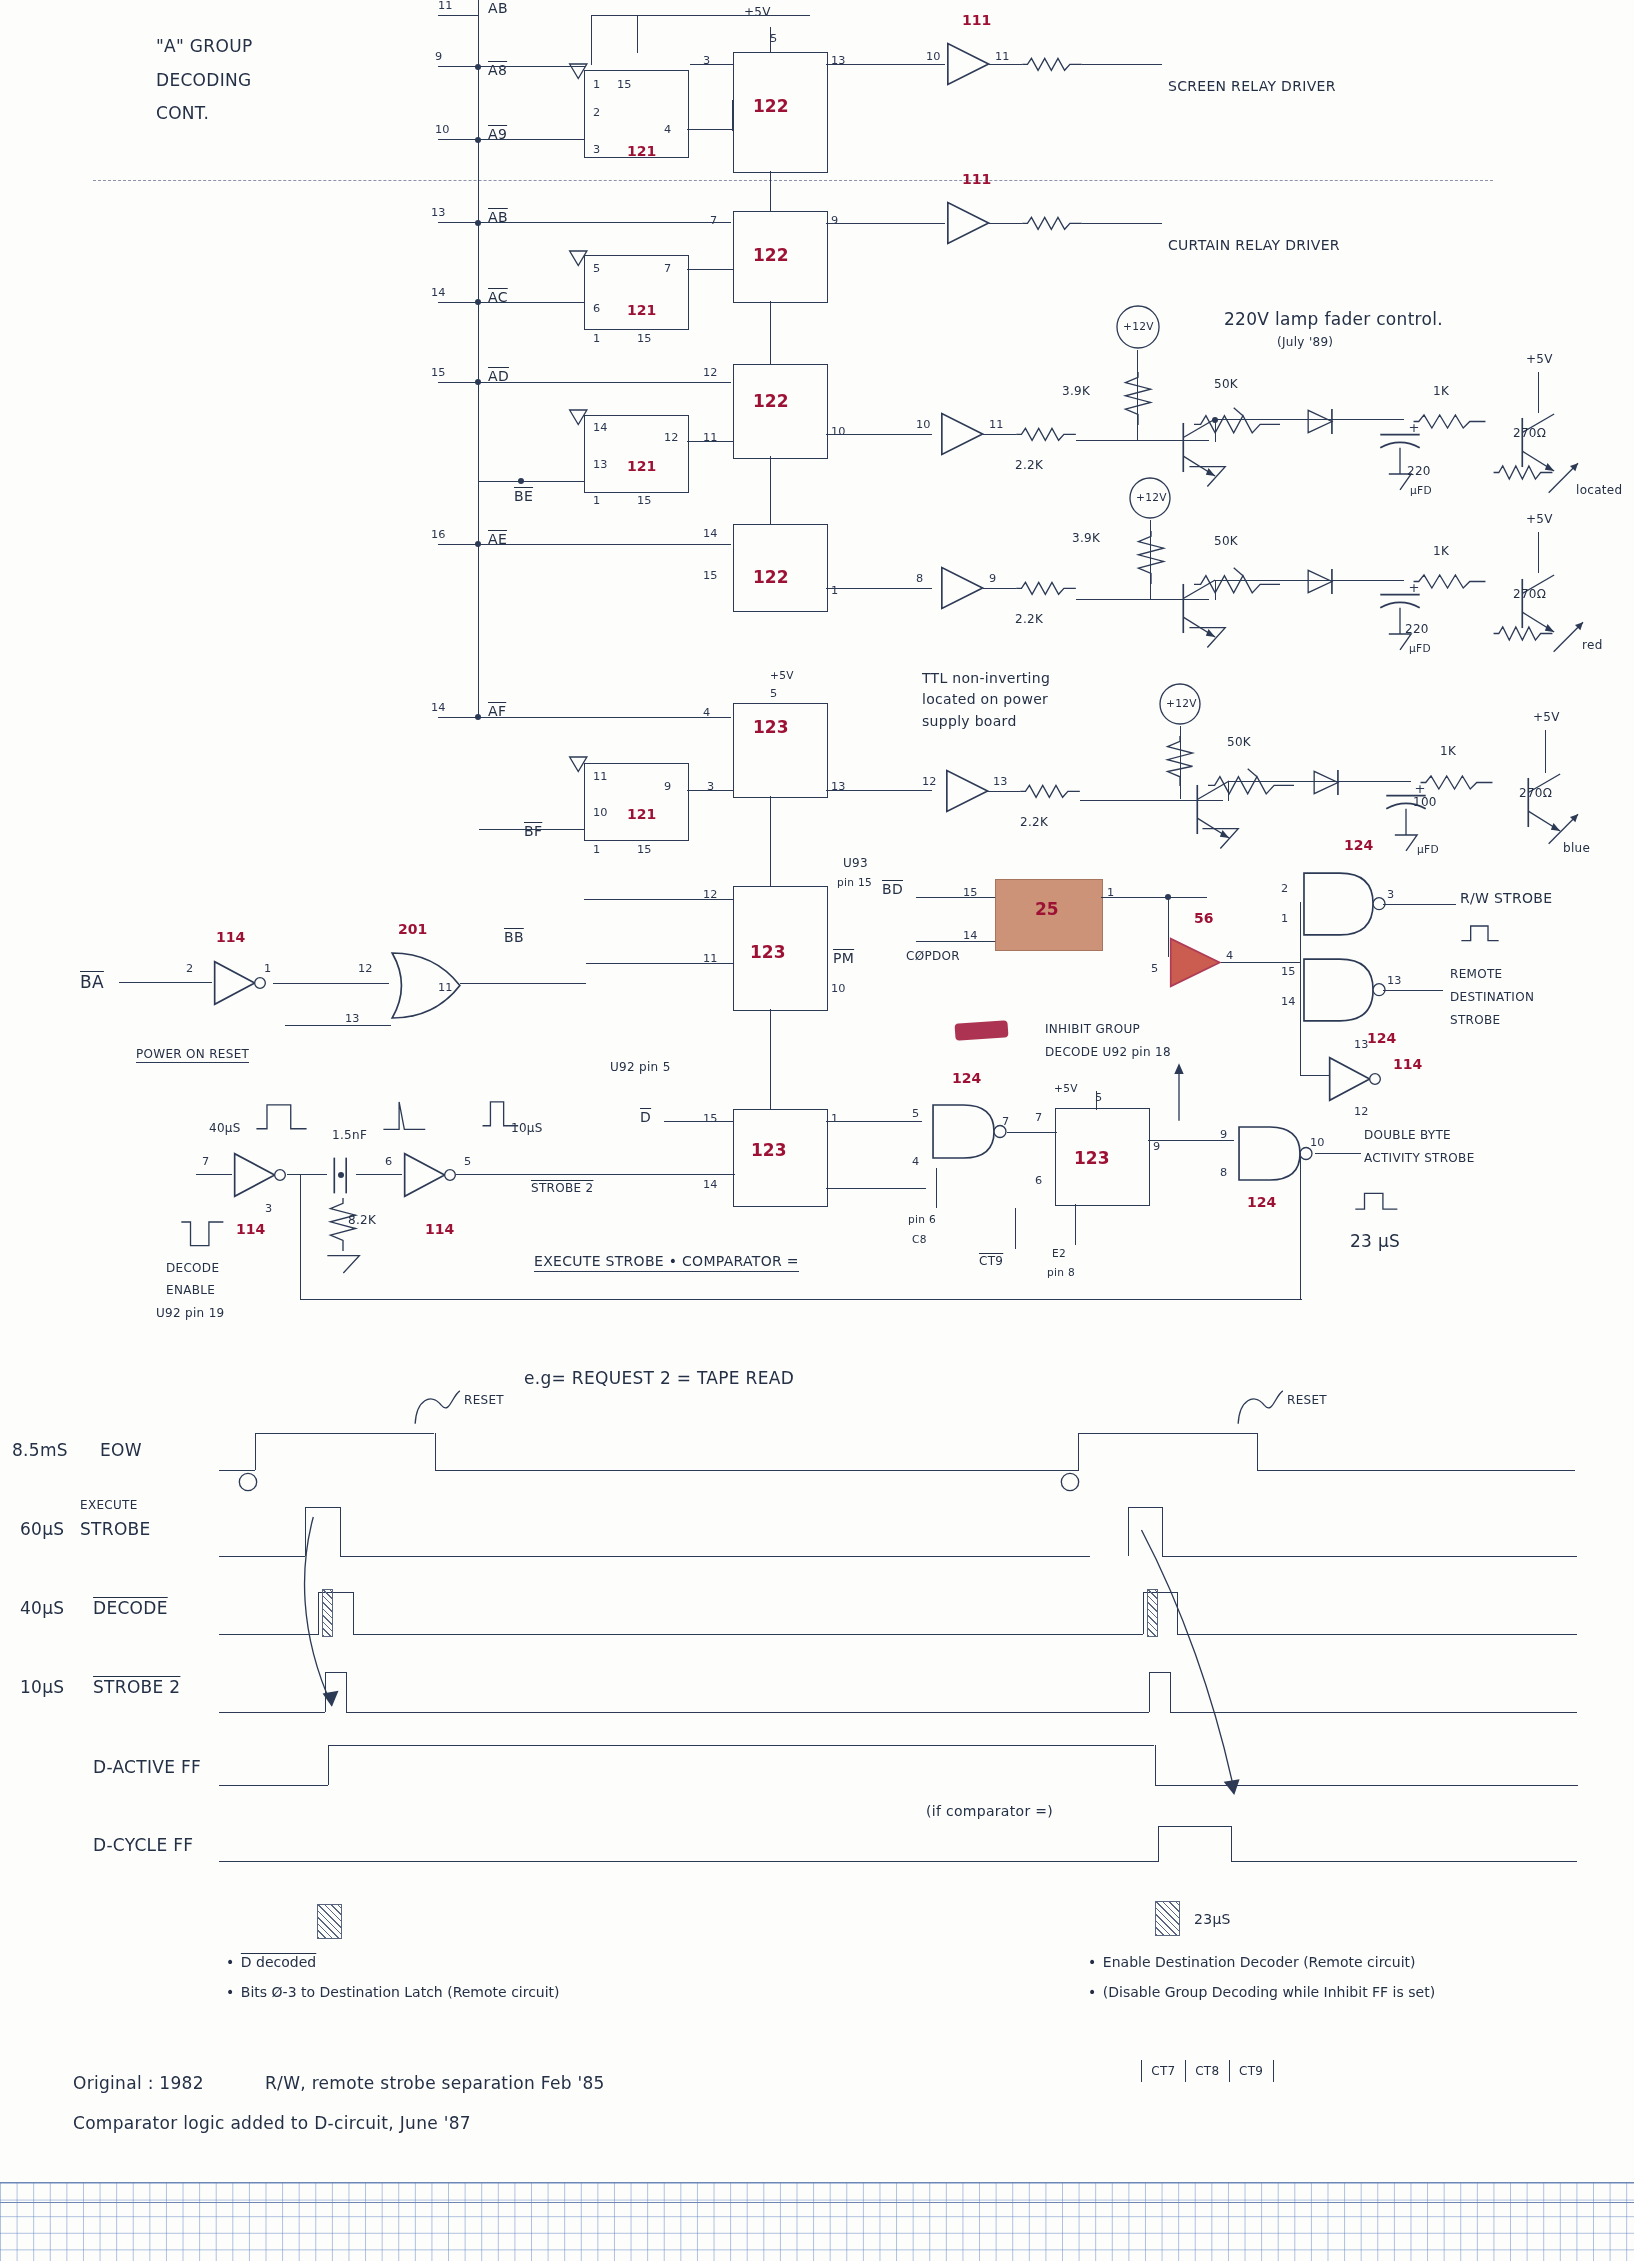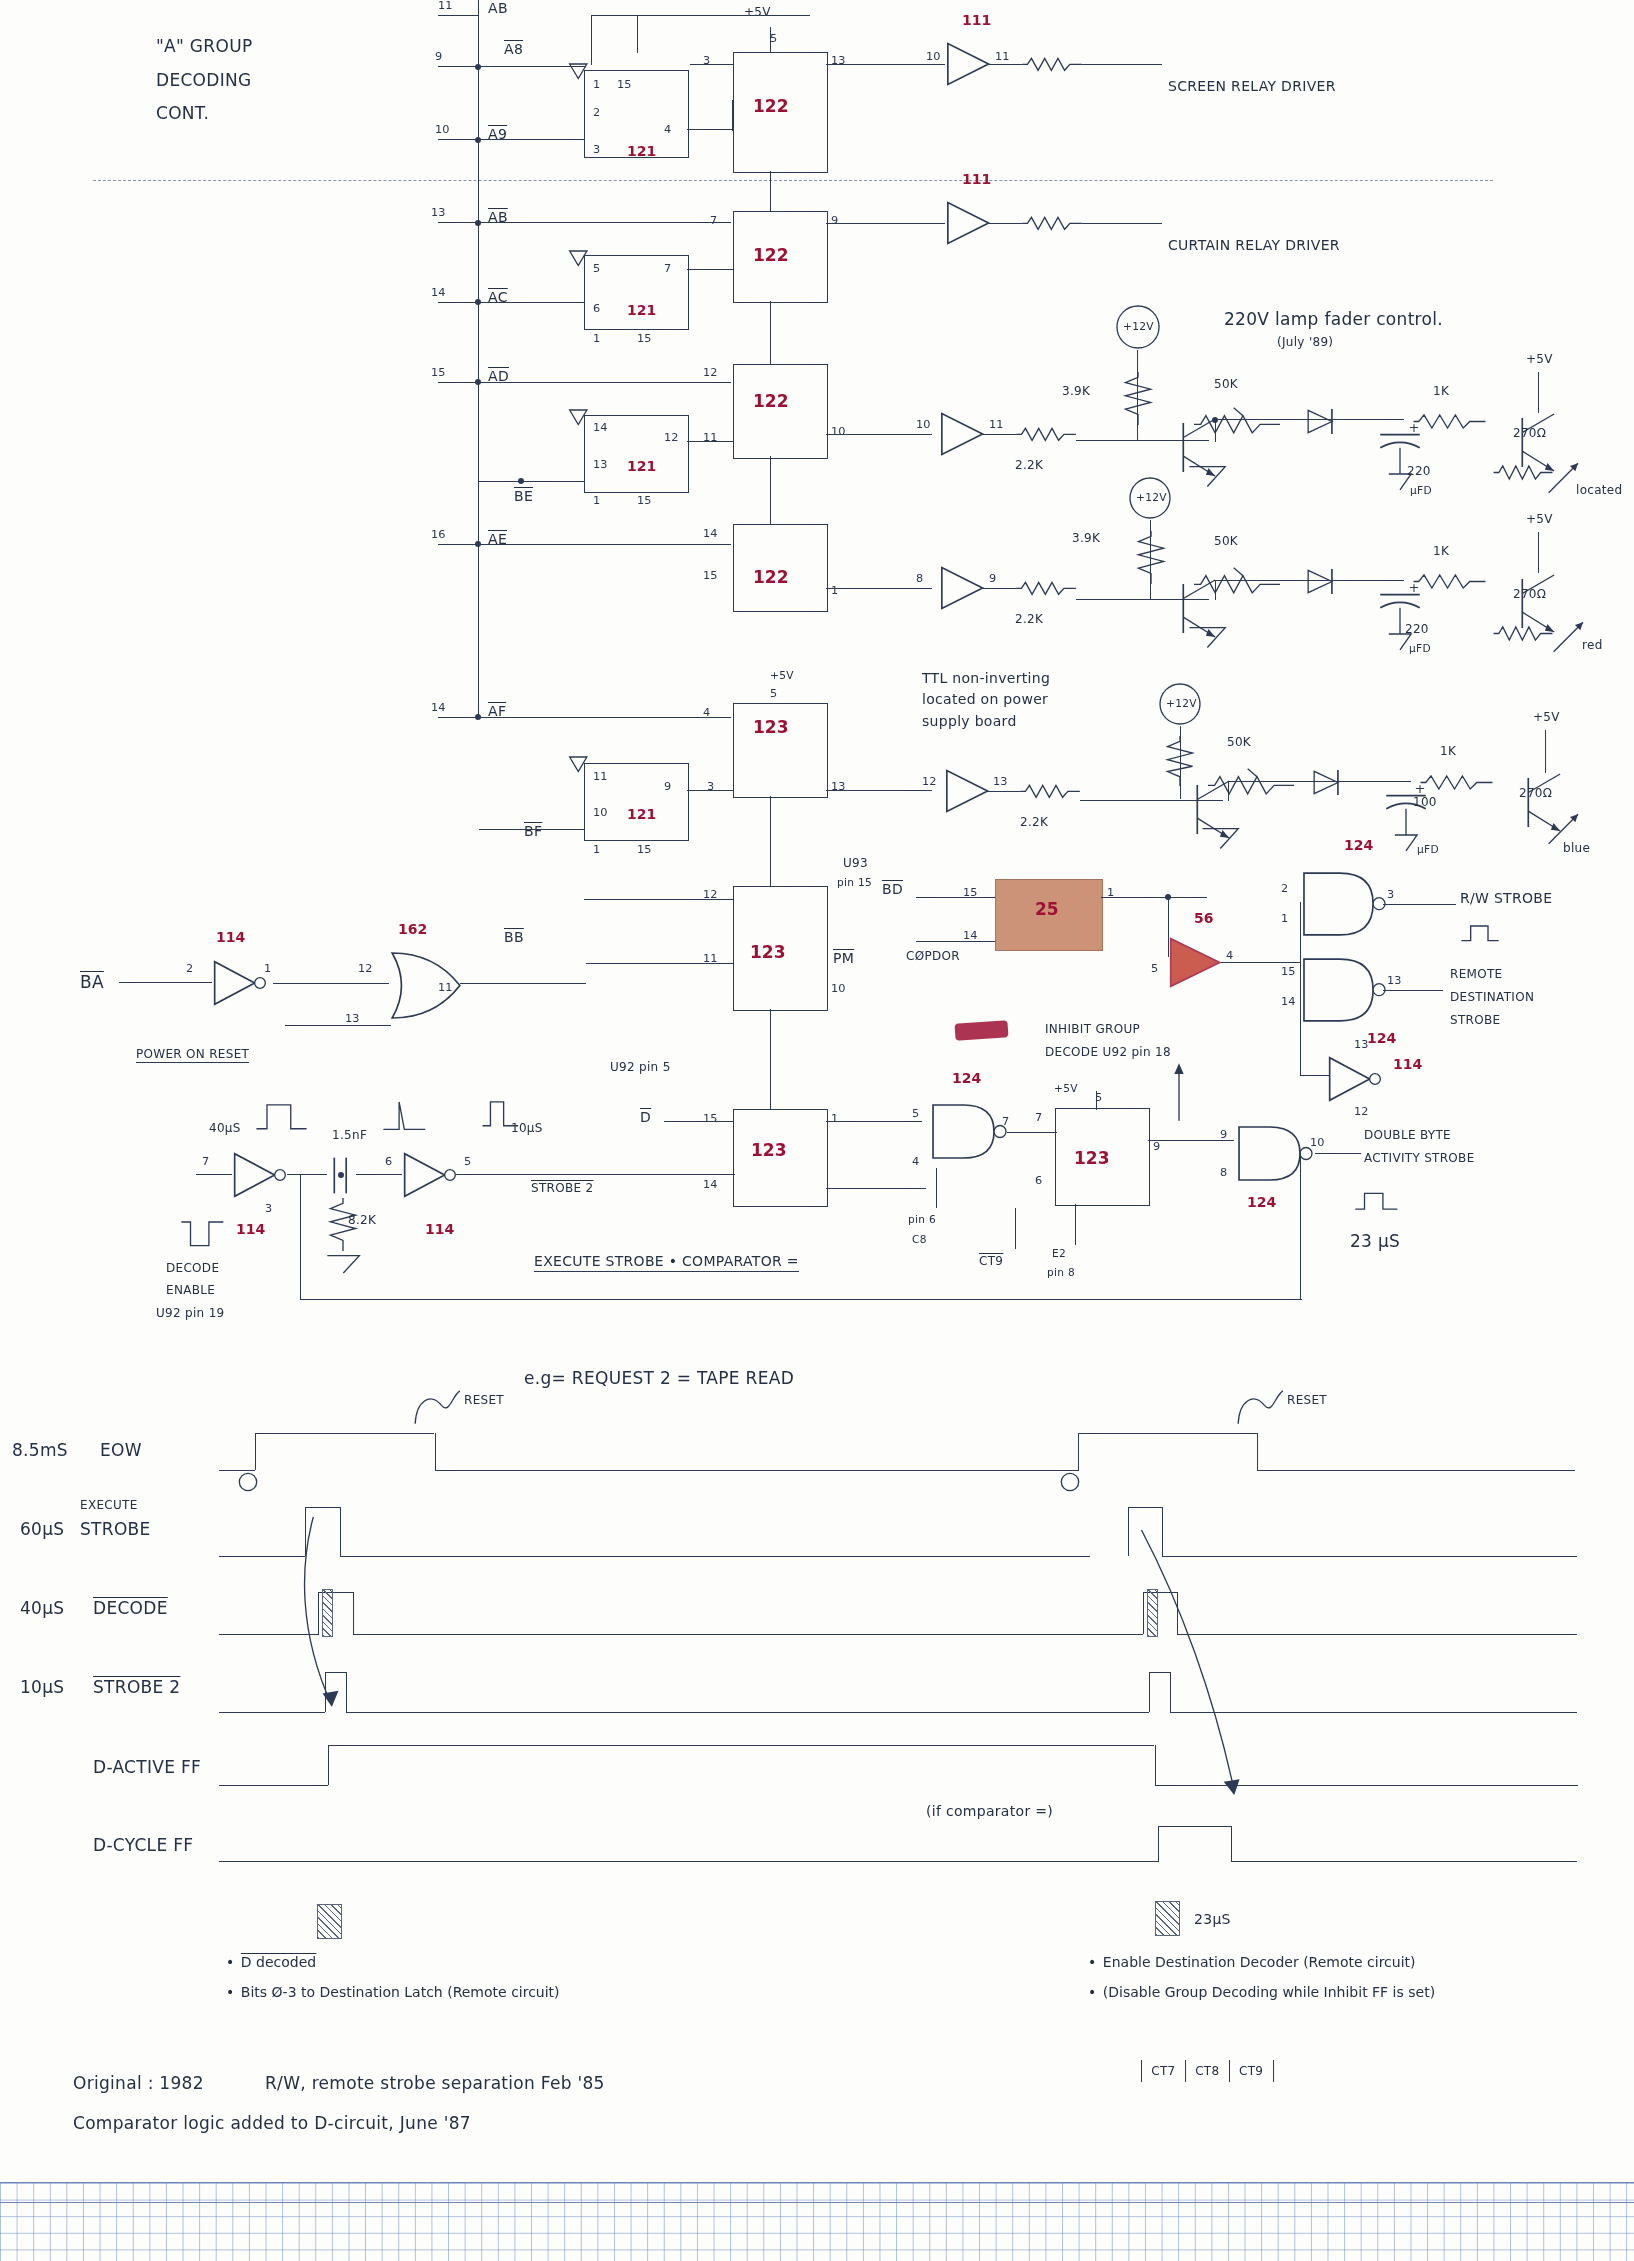--- a/index.html
+++ b/index.html
@@ -66,21 +66,21 @@
   <div class="dash" style="left:93px;top:180px;width:1400px;"></div>
 
   <div class="v" style="left:478px;top:0px;height:717px;"></div>
 
   <div class="h" style="left:438px;top:14.6px;width:41px;"></div>
   <div class="abs pin" style="left:438px;top:-1.3px;">11</div>
   <div class="abs hand ovl" style="left:488px;top:0px;">AB</div>
 
   <div class="h" style="left:438px;top:66px;width:41px;"></div>
   <div class="abs pin" style="left:435px;top:50px;">9</div>
-  <div class="abs hand ovl" style="left:488px;top:41px;margin-left:16px;">A8</div>
+  <div class="abs hand ovl" style="left:488px;top:62px;">A8</div>
   <div class="dot" style="left:475px;top:64px;"></div>
 
   <div class="h" style="left:438px;top:139px;width:41px;"></div>
   <div class="abs pin" style="left:435px;top:123px;">10</div>
   <div class="abs hand ovl" style="left:488px;top:126px;">A9</div>
   <div class="dot" style="left:475px;top:137px;"></div>
 
   <div class="h" style="left:438px;top:222px;width:41px;"></div>
   <div class="abs pin" style="left:431px;top:206px;">13</div>
   <div class="abs hand ovl" style="left:488px;top:209px;">AB</div>
@@ -475,21 +475,21 @@
     <circle cx="72" cy="36" r="8" fill="#fdfdfb" stroke="#2c3a55" stroke-width="2"></circle>
   </svg>
   <div class="abs red sm" style="left:216px;top:929px;">114</div>
   <div class="abs pin" style="left:264px;top:962px;">1</div>
   <div class="h" style="left:273px;top:983px;width:116px;"></div>
 
   <div class="abs pin" style="left:358px;top:962px;">12</div>
   <svg class="gate" style="left:388px;top:949px;width:80px;height:73px;" viewBox="0 0 120 110" width="80" height="73">
     <path d="M6,6 Q34,55 6,104 Q70,104 108,55 Q70,6 6,6 Z" fill="none" stroke="#2c3a55" stroke-width="2.5"></path>
   </svg>
-  <div class="abs red sm" style="left:398px;top:921px;">162</div>
+  <div class="abs red sm" style="left:398px;top:921px;">201</div>
   <div class="abs pin" style="left:438px;top:981px;">11</div>
   <div class="abs pin" style="left:345px;top:1012px;">13</div>
   <div class="h" style="left:285px;top:1025px;width:106px;"></div>
   <div class="abs hand sm" style="left:136px;top:1047px;border-bottom:1.3px solid #2c3a55;padding-bottom:1.3px;">POWER ON RESET</div>
   <div class="h" style="left:460px;top:983px;width:126px;"></div>
 
   <div class="box" style="left:733px;top:886px;width:93px;height:123px;"></div>
   <div class="abs red" style="left:750px;top:942px;">123</div>
   <div class="abs pin" style="left:703px;top:888px;">12</div>
   <div class="abs pin" style="left:703px;top:952px;">11</div>

